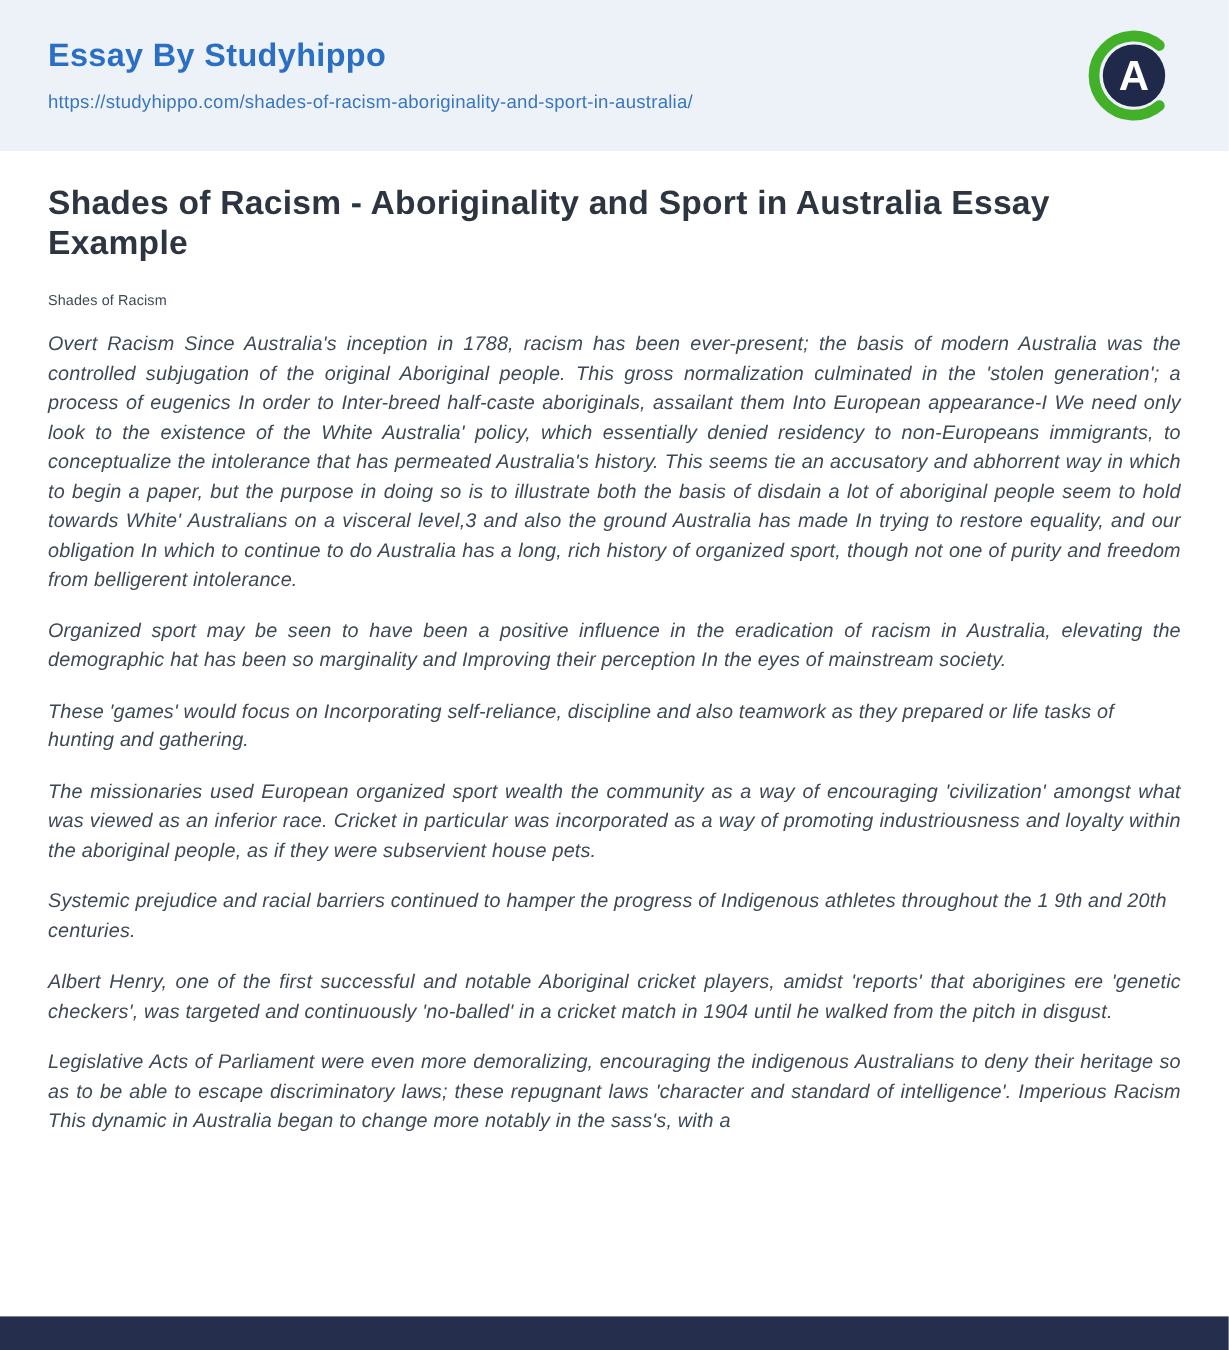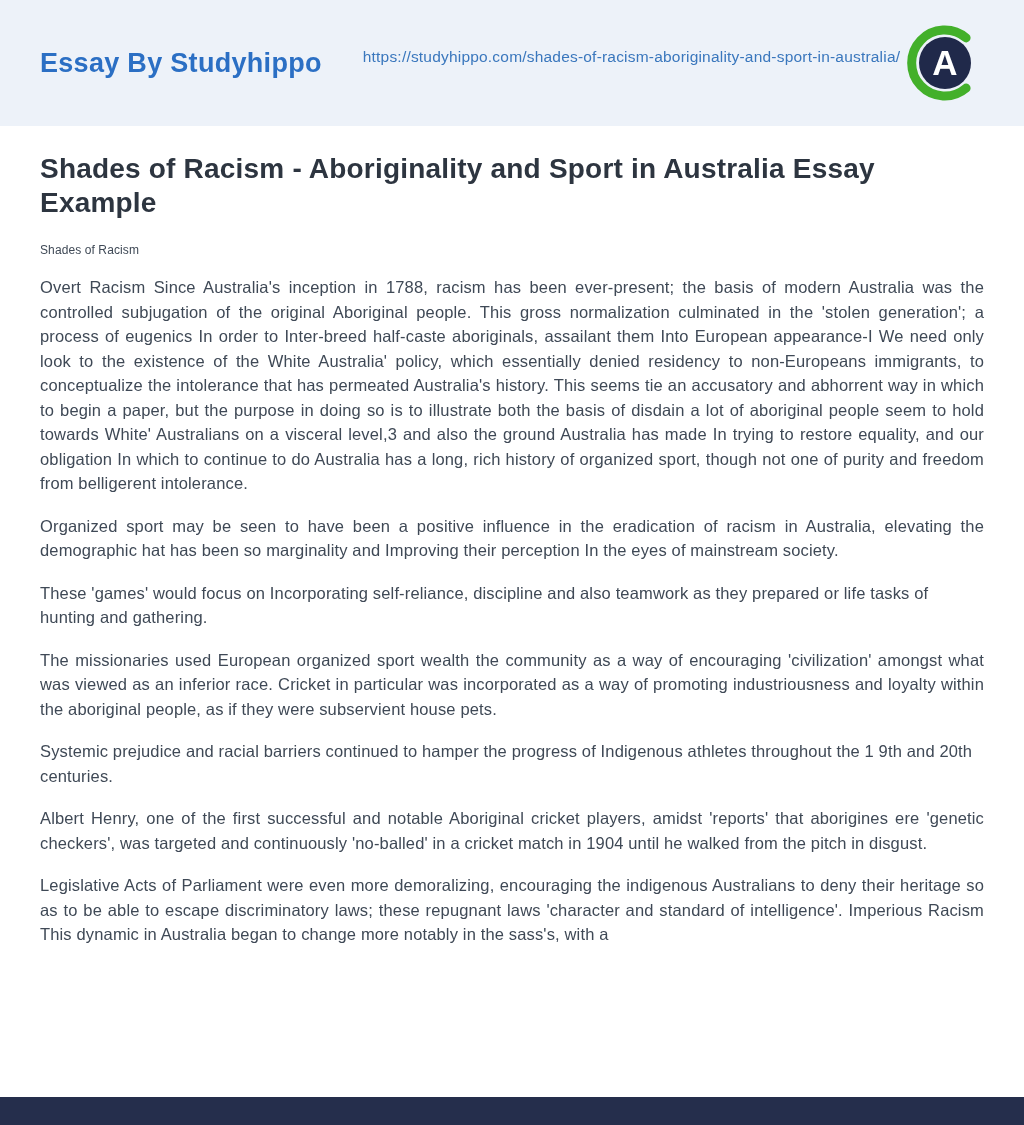--- a/index.html
+++ b/index.html
@@ -20,55 +20,54 @@
   
   .site-header {
     background: #edf2f9;
     height: 126px;
     padding: 0 40px;
     display: flex;
     align-items: center;
     justify-content: space-between;
     flex: 0 0 auto;
   }
-  .header-text { display: flex; flex-direction: row; gap: 15px; }
+  .header-text { display: flex; flex-direction: column; gap: 15px; }
   .site-title {
     color: #2b6fc4;
     font-size: 27px;
     font-weight: bold;
     letter-spacing: 0.3px;
   }
   .site-url {
     color: #3a77bd;
     font-size: 15.5px;
     text-decoration: none;
     letter-spacing: 0.2px;
     cursor: pointer;
-    margin-left: 26px;
   }
   .logo { width: 78px; height: 78px; flex: 0 0 auto; }
   
   .content {
     flex: 1 1 auto;
     padding: 26px 40px 0 40px;
   }
   .essay-title {
     color: #2d3540;
     font-size: 28px;
     font-weight: bold;
     line-height: 1.2;
     letter-spacing: 0.2px;
   }
   .essay-subtitle {
     margin-top: 24px;
     color: #3f4956;
     font-size: 12px;
     letter-spacing: 0.1px;
   }
-  .paragraphs { margin-top: 8px; }
+  .paragraphs { margin-top: 8px; font-style: italic; }
   .para {
     margin-top: 18px;
     color: #3f4956;
     font-size: 16.5px;
     line-height: 24.5px;
     letter-spacing: 0.15px;
   }
   .para.justify { text-align: justify; }
   
   .bottom-bar {

